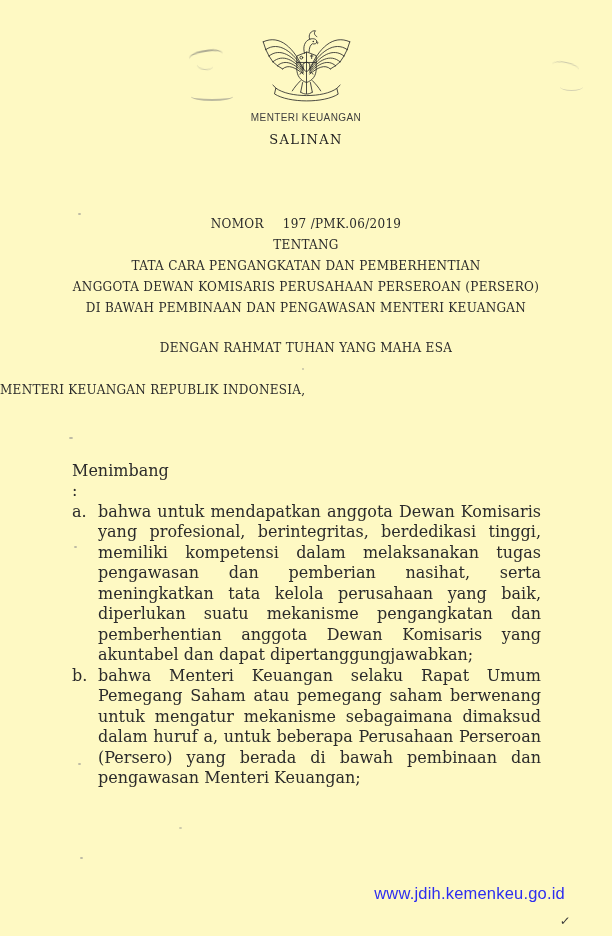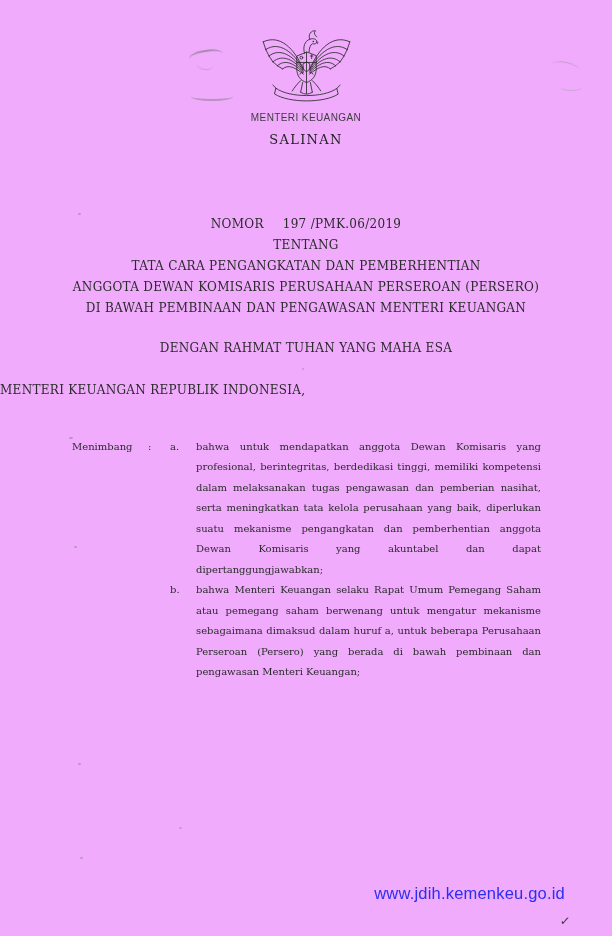--- a/index.html
+++ b/index.html
@@ -1,39 +1,39 @@
 <!DOCTYPE html>
 <html><head>
 <meta charset="utf-8">
 <style>
   html,body{margin:0;padding:0;background:#e8e8e8;}
   .page{
     position:relative;width:612px;height:936px;margin:0 auto;
-    background:#f0abfc;color:#2b2b2b;overflow:hidden;
+    background:#fef9c3;color:#2b2b2b;overflow:hidden;
     font-family:"DejaVu Serif","Liberation Serif",serif;
   }
   
   .doc-header{padding-top:25px;text-align:center;}
   .emblem{display:block;margin:0 auto;}
   .ministry{
     font-family:"Liberation Sans",sans-serif;font-size:10px;line-height:11.5px;
     letter-spacing:.4px;color:#3d3d3d;margin-top:3px;
   }
   .salinan{
     font-size:13px;font-weight:normal;letter-spacing:1.3px;margin-top:8px;color:#222;
   }
   
   .title-block{margin-top:67px;text-align:center;font-size:12px;line-height:21px;letter-spacing:.3px;}
   .num-value{margin-left:19px;}
   .invocation{margin-top:19px;text-align:center;font-size:12px;letter-spacing:.3px;line-height:21px;}
   .authority{margin-top:21px;text-align:left;font-size:12px;letter-spacing:.3px;line-height:21px;}
   
   .considering{
-    display:flex;margin-top:36px;padding:0 71px 0 72px;
-    font-size:10px;line-height:20.5px;
+    display:flex;margin-top:60px;padding:0 71px 0 72px;
+    font-size:16px;line-height:20.5px;flex-direction:column;
   }
   .c-label{width:76px;flex:none;}
   .c-colon{width:22px;flex:none;text-align:left;}
   .c-items{flex:1;margin:0;padding:0;list-style:none;}
   .c-item{display:flex;}
   .c-letter{width:26px;flex:none;}
   .c-text{flex:1;text-align:justify;}
   
   .watermark{
     position:absolute;top:884px;right:47px;

